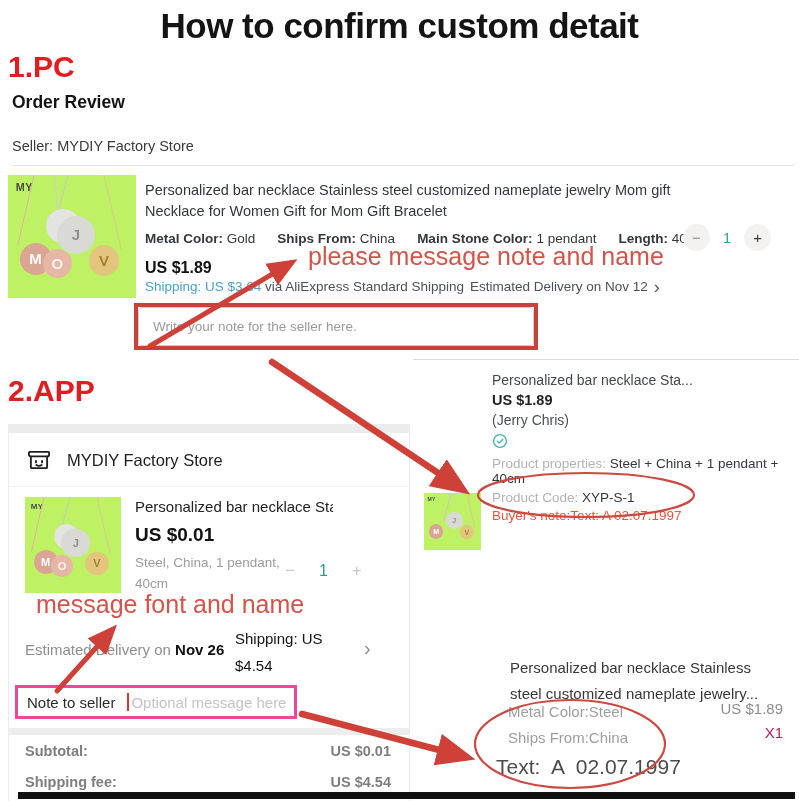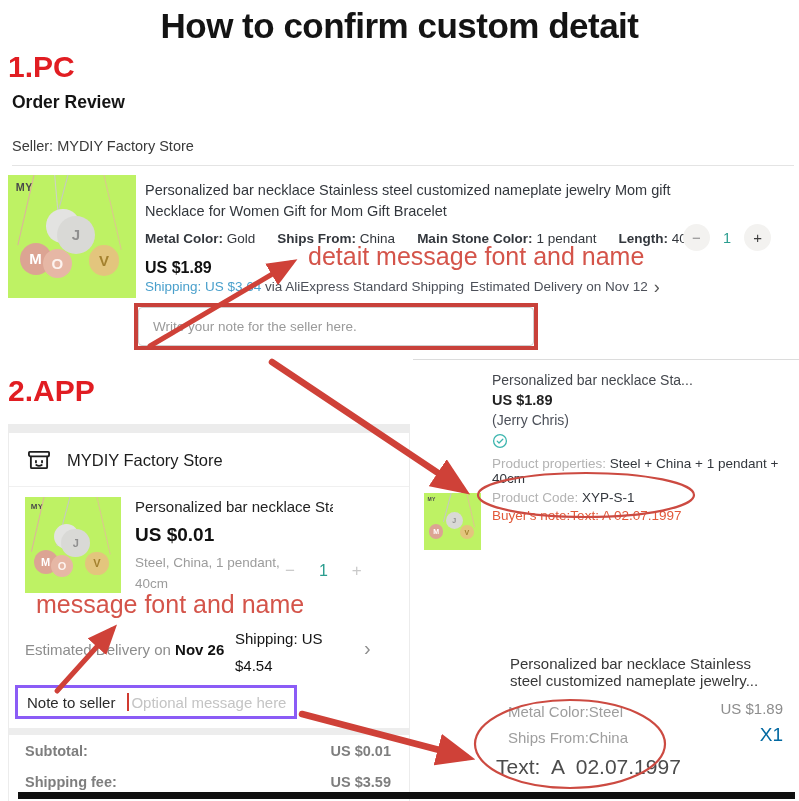--- a/index.html
+++ b/index.html
@@ -79,36 +79,36 @@
   .ap-title{font-size:15px;color:#222;white-space:nowrap;overflow:hidden;}
   .ap-price{font-size:19px;font-weight:700;color:#111;margin-top:9px;}
   .ap-variant{font-size:13.5px;color:#9c9c9c;margin-top:7px;line-height:1.55;}
   .ap-stepper{position:absolute;left:276px;top:136px;display:flex;align-items:center;gap:24px;font-size:17px;}
   .ap-stepper .pm{color:#c9c9c9;}
   .ap-stepper .qty-val{font-size:16px;}
   .ap-delivery{position:absolute;left:16px;top:216px;font-size:15px;color:#8d8d8d;}
   .ap-delivery b{color:#111;font-weight:700;}
   .ap-shipcol{position:absolute;left:226px;top:200px;font-size:15px;color:#141414;line-height:27px;}
   .ap-chev{position:absolute;left:355px;top:212px;color:#8f8f8f;font-size:20px;}
-  .ap-notebox{position:absolute;left:6px;top:260px;width:276px;height:28px;border:3px solid #8b5cf6;display:flex;align-items:center;background:#fff;}
+  .ap-notebox{position:absolute;left:6px;top:260px;width:276px;height:28px;border:3px solid #ec4899;display:flex;align-items:center;background:#fff;}
   .ap-notelabel{font-size:15px;color:#2b2b2b;margin-left:9px;white-space:nowrap;}
   .ap-caret{width:2px;height:18px;background:#d03a30;margin-left:12px;}
   .ap-noteinput{flex:1;border:none;outline:none;font-size:15px;font-family:"Liberation Sans",sans-serif;color:#555;padding:0 0 0 2px;min-width:10px;}
   .ap-noteinput::placeholder{color:#c4c4c4;}
   .tot-row{position:absolute;left:16px;width:366px;font-size:14.5px;color:#7e7e7e;display:flex;justify-content:space-between;font-weight:bold;}
   .tot-1{top:318px;} .tot-2{top:349px;}
 
   
-  .dp-title{left:510px;top:655px;width:272px;font-size:15px;color:#383838;line-height:17px;}
+  .dp-title{left:510px;top:655px;width:272px;font-size:15px;color:#383838;line-height:26px;}
   .dp-gray{font-size:15px;color:#9e9e9e;}
   .dp-metal{left:508px;top:703px;}
   .dp-ships{left:508px;top:729px;}
   .dp-text{left:496px;top:755px;font-size:21px;color:#4c4c4c;word-spacing:6px;}
   .dp-price{right:16px;top:700px;font-size:15px;color:#8d8d8d;}
-  .dp-qty{right:16px;top:724px;font-size:19px;color:#0369a1;}
+  .dp-qty{right:16px;top:724px;font-size:15px;color:#be185d;}
 
   .black-bar{left:18px;top:792px;width:777px;height:7px;background:#101010;}
 
   .overlay{position:absolute;left:0;top:0;width:799px;height:801px;pointer-events:none;}
 </style>
 </head>
 <body>
 
 <div class="abs page-title">How to confirm custom detait</div>
 <div class="abs sec-label pc-label">1.PC</div>
@@ -139,21 +139,21 @@
   </div>
   <div class="pc-price">US $1.89</div>
 </div>
 
 <div class="abs pc-stepper">
   <div class="stp-circle">−</div>
   <div class="qty-val">1</div>
   <div class="stp-circle plus">+</div>
 </div>
 
-<div class="abs annot annot-pc">detait message font and name</div>
+<div class="abs annot annot-pc">please message note and name</div>
 
 <div class="abs pc-ship">
   <span class="ship-link">Shipping: US $3.64</span><span class="ship-rest"> via AliExpress Standard Shipping</span><span class="ship-del">Estimated Delivery on Nov 12</span><span class="chev">›</span>
 </div>
 
 <div class="abs note-box">
   <input class="note-input" type="text" placeholder="Write your note for the seller here." style="">
 </div>
 
 <div class="abs hdiv div-right"></div>
@@ -237,21 +237,21 @@
   </div>
 
   <div class="card-strip strip-mid"></div>
 
   <div class="tot-row tot-1">
     <span>Subtotal:</span>
     <span>US $0.01</span>
   </div>
   <div class="tot-row tot-2">
     <span>Shipping fee:</span>
-    <span>US $3.59</span>
+    <span>US $4.54</span>
   </div>
 </div>
 
 <div class="abs annot annot-app">message font and name</div>
 
 <div class="abs dp-title">Personalized bar necklace Stainless steel customized nameplate jewelry...</div>
 <div class="abs dp-gray dp-metal">Metal Color:Steel</div>
 <div class="abs dp-gray dp-ships">Ships From:China</div>
 <div class="abs dp-text">Text: A 02.07.1997</div>
 <div class="abs dp-price">US $1.89</div>

